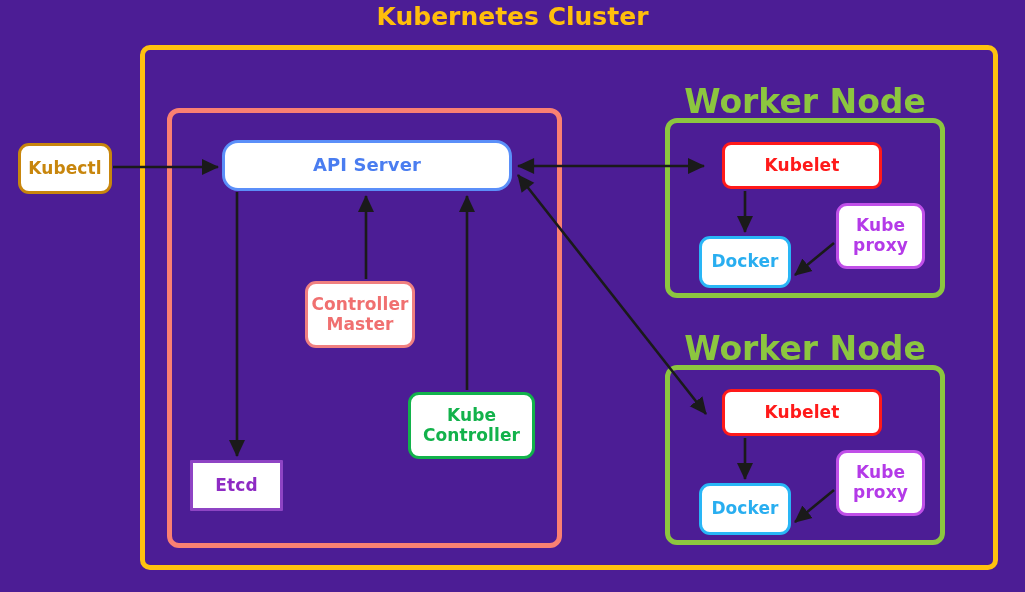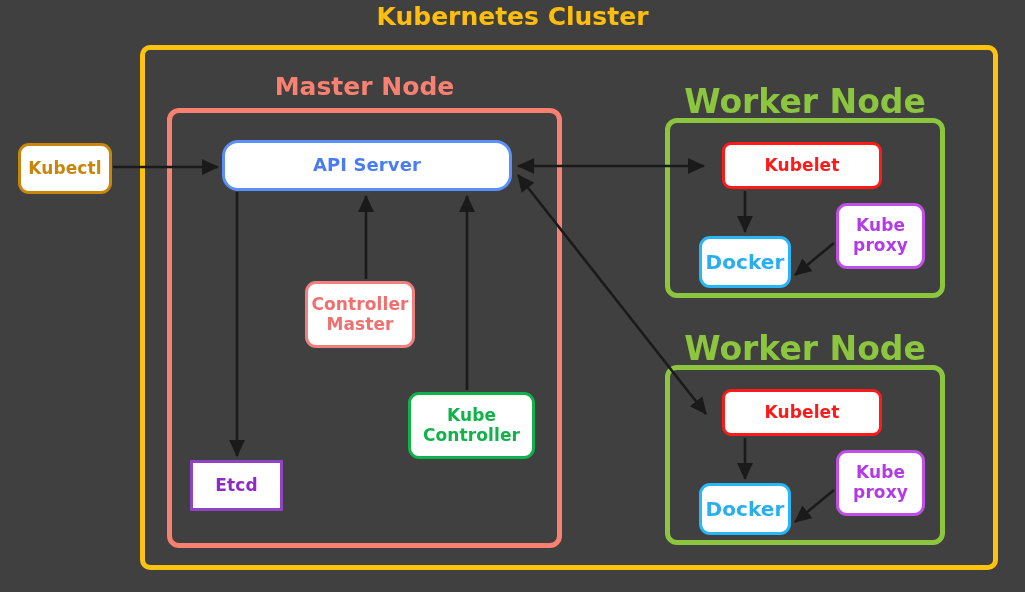--- a/index.html
+++ b/index.html
@@ -7,21 +7,21 @@
     padding: 0;
     background: #ffffff;
   }
   body {
     font-family: "DejaVu Sans", sans-serif;
   }
   #canvas {
     position: relative;
     width: 1025px;
     height: 592px;
-    background: #404040;
+    background: #4c1d95;
     overflow: hidden;
   }
 
   
   .box {
     position: absolute;
     box-sizing: border-box;
     display: flex;
     align-items: center;
     justify-content: center;
@@ -106,21 +106,21 @@
     border: 3px solid #FF1A1A;
     border-radius: 9px;
     color: #FF1A1A;
     font-size: 17px;
     margin-left: 13px;
   }
   .box-docker {
     border: 3px solid #29B6F6;
     border-radius: 11px;
     color: #29AEF0;
-    font-size: 20px;
+    font-size: 17px;
   }
   .box-kubeproxy {
     border: 3px solid #C04FE8;
     border-radius: 11px;
     color: #B43AE8;
     font-size: 17px;
   }
 
   
   #arrows {
@@ -139,21 +139,20 @@
 </style>
 </head>
 <body>
 
 <div id="canvas">
 
   <div class="frame-title title-cluster" style="left:0px; top:2px; width:1025px;">Kubernetes Cluster</div>
 
   <div class="frame frame-cluster" style="left:140px; top:45px; width:858px; height:525px;"></div>
 
-  <div class="frame-title title-master" style="left:167px; top:72px; width:395px;">Master Node</div>
 
   <div class="frame frame-master" style="left:167px; top:108px; width:395px; height:440px;"></div>
 
   <div class="box box-apiserver" style="left:222px; top:140px; width:290px; height:51px;border-radius:16px;">
     <span>API Server</span>
   </div>
 
   <div class="box box-controller" style="left:305px; top:281px; width:110px; height:67px; flex-direction:column;">
     <span>Controller</span>
     <span>Master</span>

